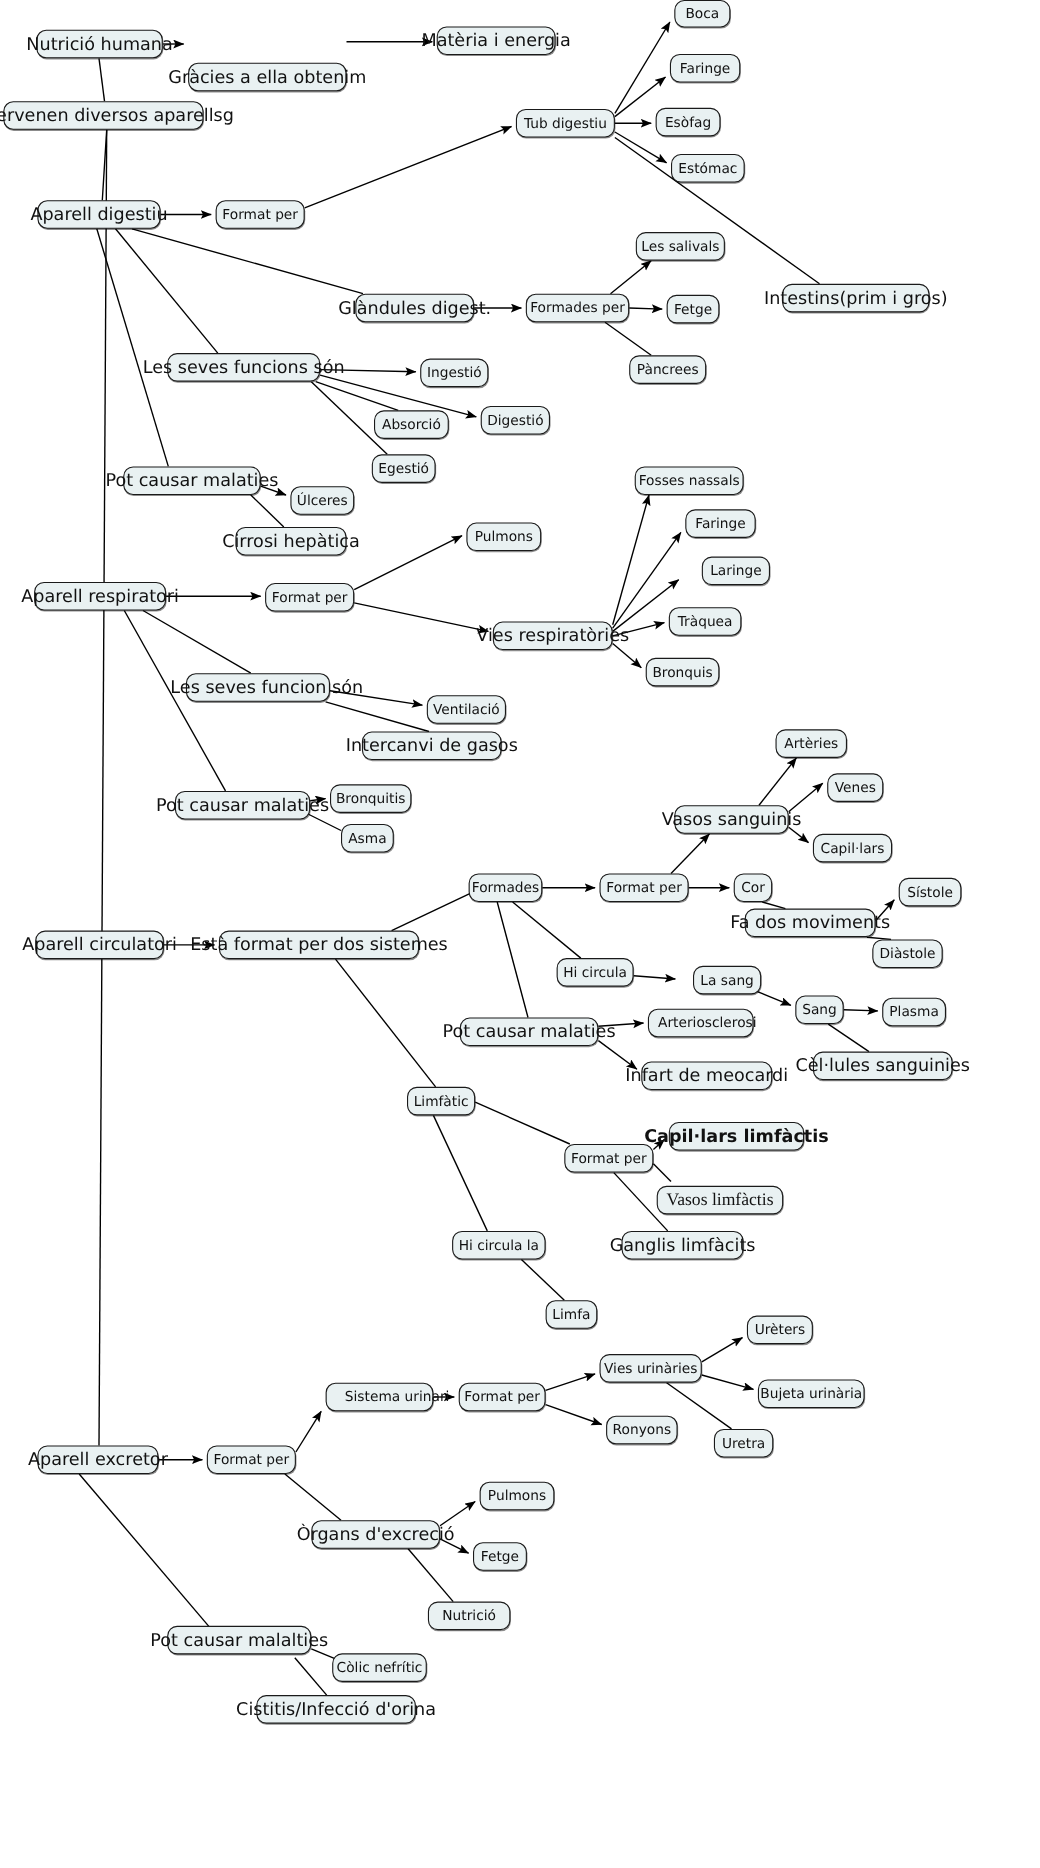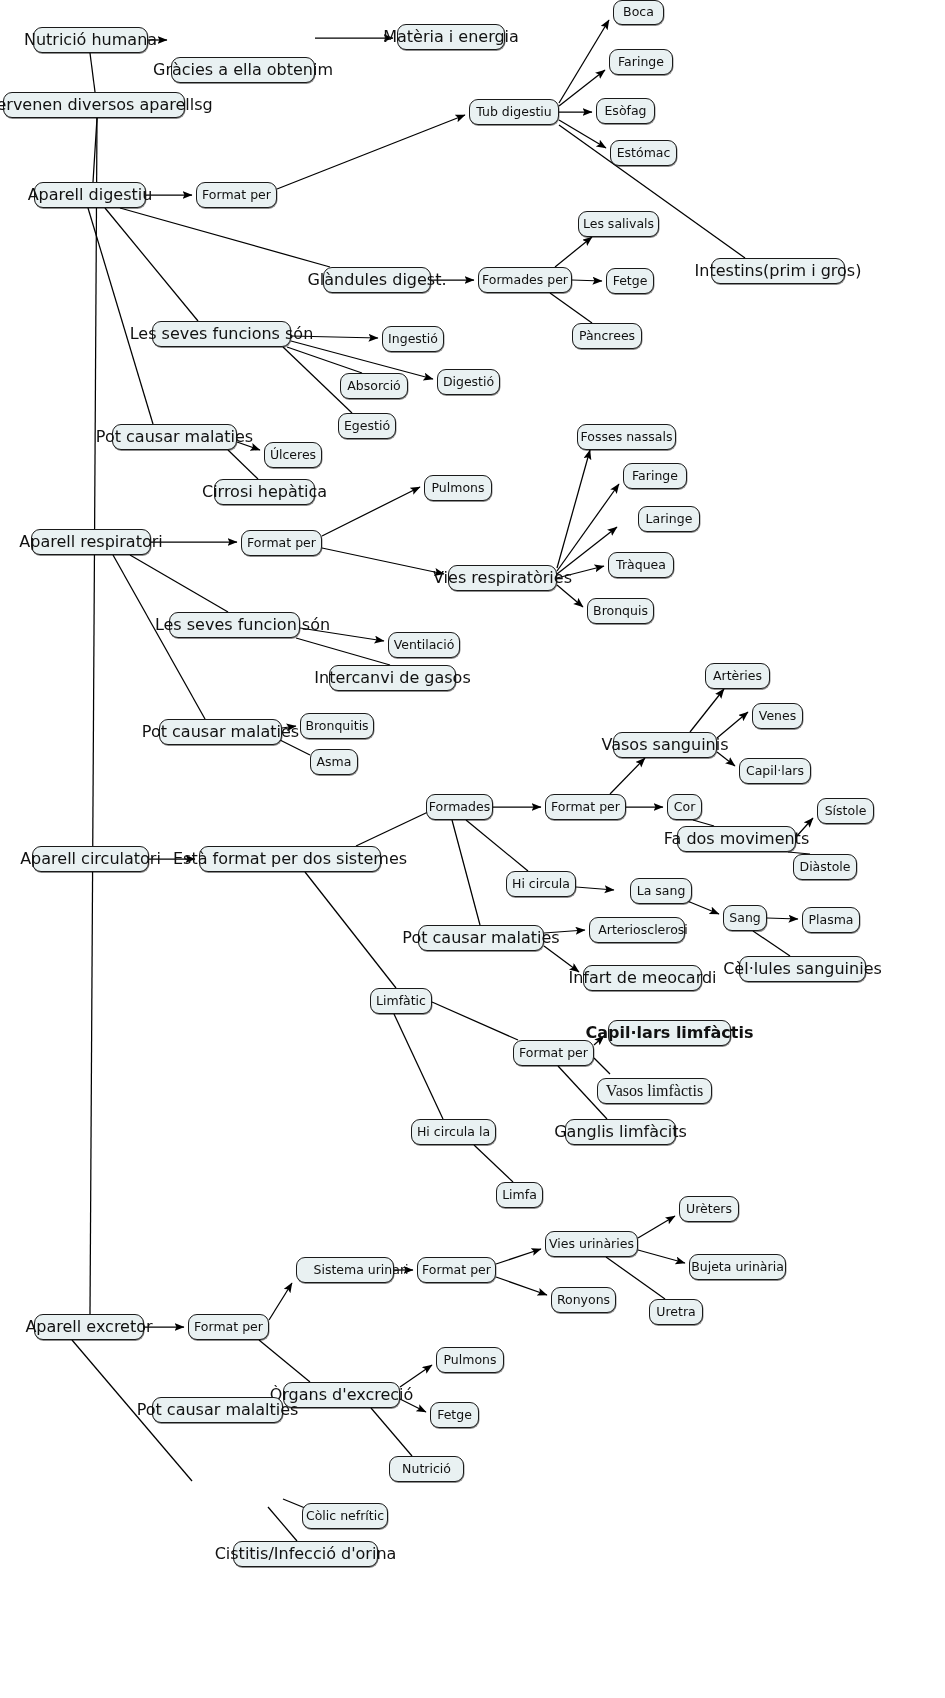--- a/index.html
+++ b/index.html
@@ -193,17 +193,17 @@
       <div class="node" style="left: 417px; top: 1257px; width: 79px; height: 26px;">Format per</div>
       <div class="node" style="left: 545px; top: 1231px; width: 93px; height: 26px;">Vies urinàries</div>
       <div class="node" style="left: 679px; top: 1196px; width: 60px; height: 26px;">Urèters</div>
       <div class="node" style="left: 689px; top: 1254px; width: 97px; height: 26px;">Bujeta urinària</div>
       <div class="node" style="left: 649px; top: 1299px; width: 54px; height: 26px;">Uretra</div>
       <div class="node" style="left: 551px; top: 1287px; width: 65px; height: 26px;">Ronyons</div>
       <div class="node big" style="left: 283px; top: 1382px; width: 117px; height: 26px;">Òrgans d'excreció</div>
       <div class="node" style="left: 436px; top: 1347px; width: 68px; height: 26px;">Pulmons</div>
       <div class="node" style="left: 430px; top: 1402px; width: 49px; height: 26px;">Fetge</div>
       <div class="node" style="left: 389px; top: 1456px; width: 75px; height: 26px;">Nutrició</div>
-      <div class="node big" style="left: 152px; top: 1397px; width: 131px; height: 26px; text-align: right;">Pot causar malalties</div>
+      <div class="node big" style="left: 152px; top: 1478px; width: 131px; height: 26px; text-align: right;">Pot causar malalties</div>
       <div class="node" style="left: 302px; top: 1503px; width: 86px; height: 26px;">Còlic nefrític</div>
       <div class="node big" style="left: 233px; top: 1541px; width: 145px; height: 26px;">Cistitis/Infecció d'orina</div>
     </div>
 </div>
 
 </body></html>

